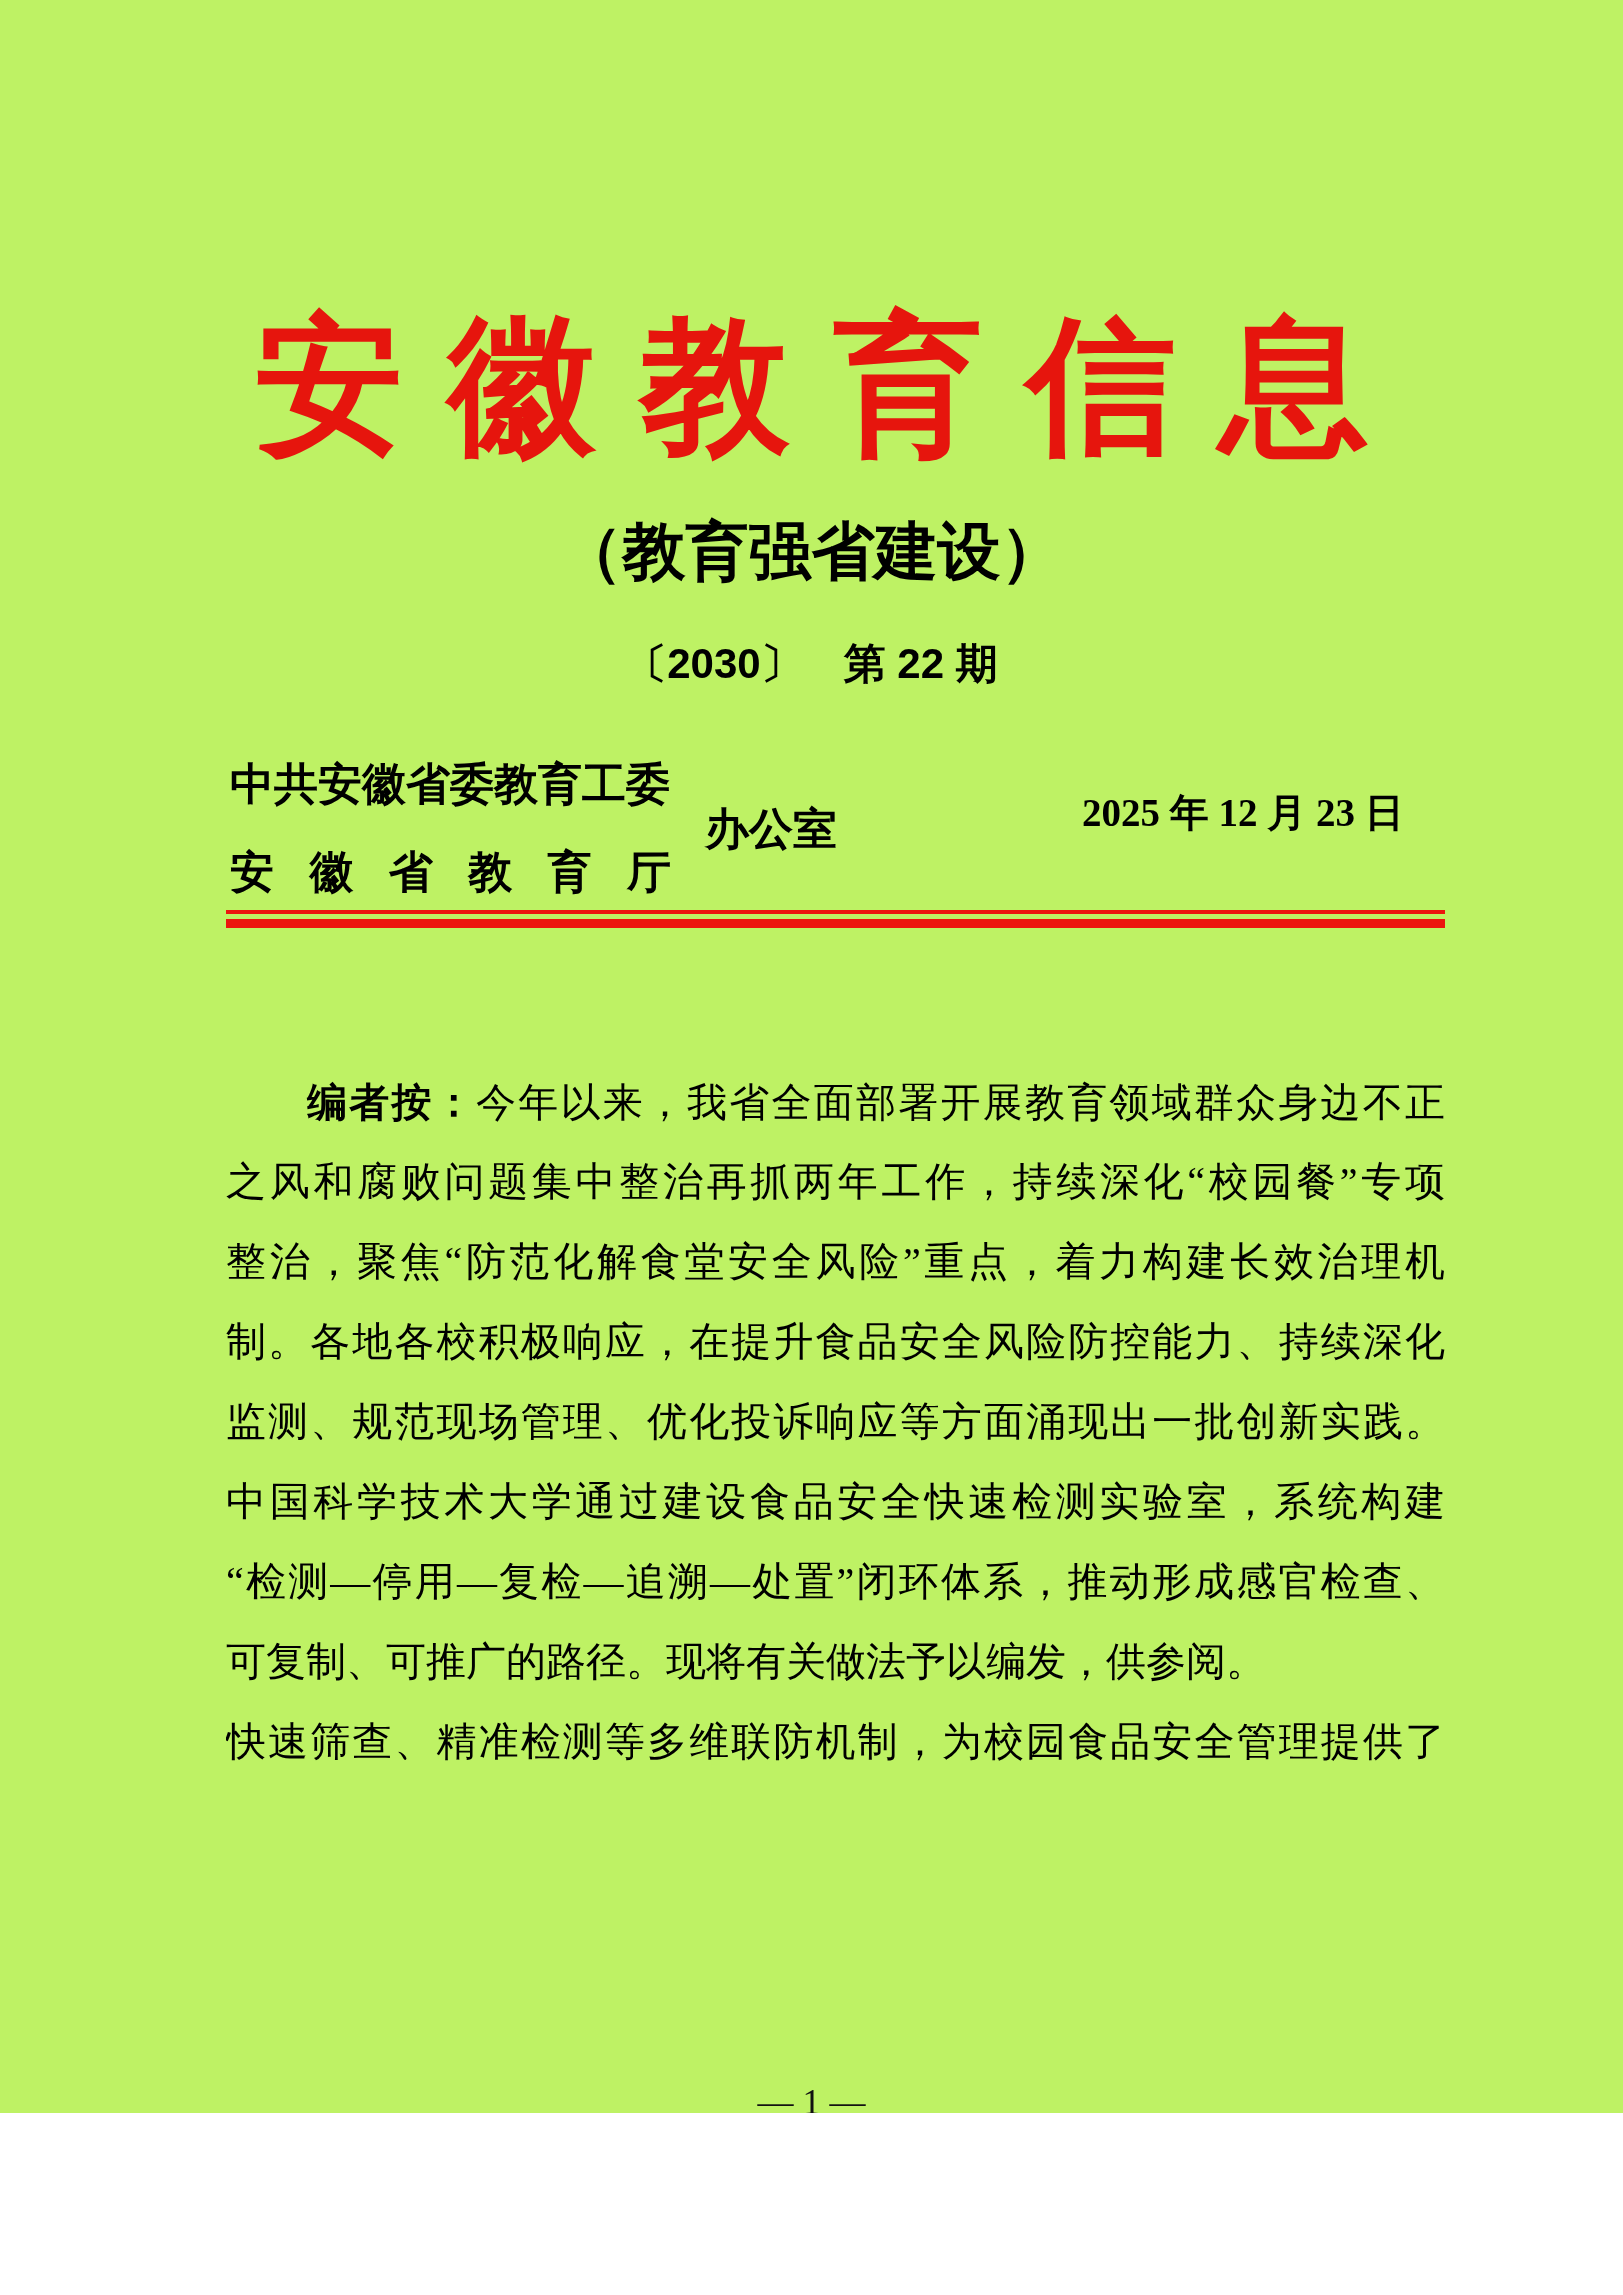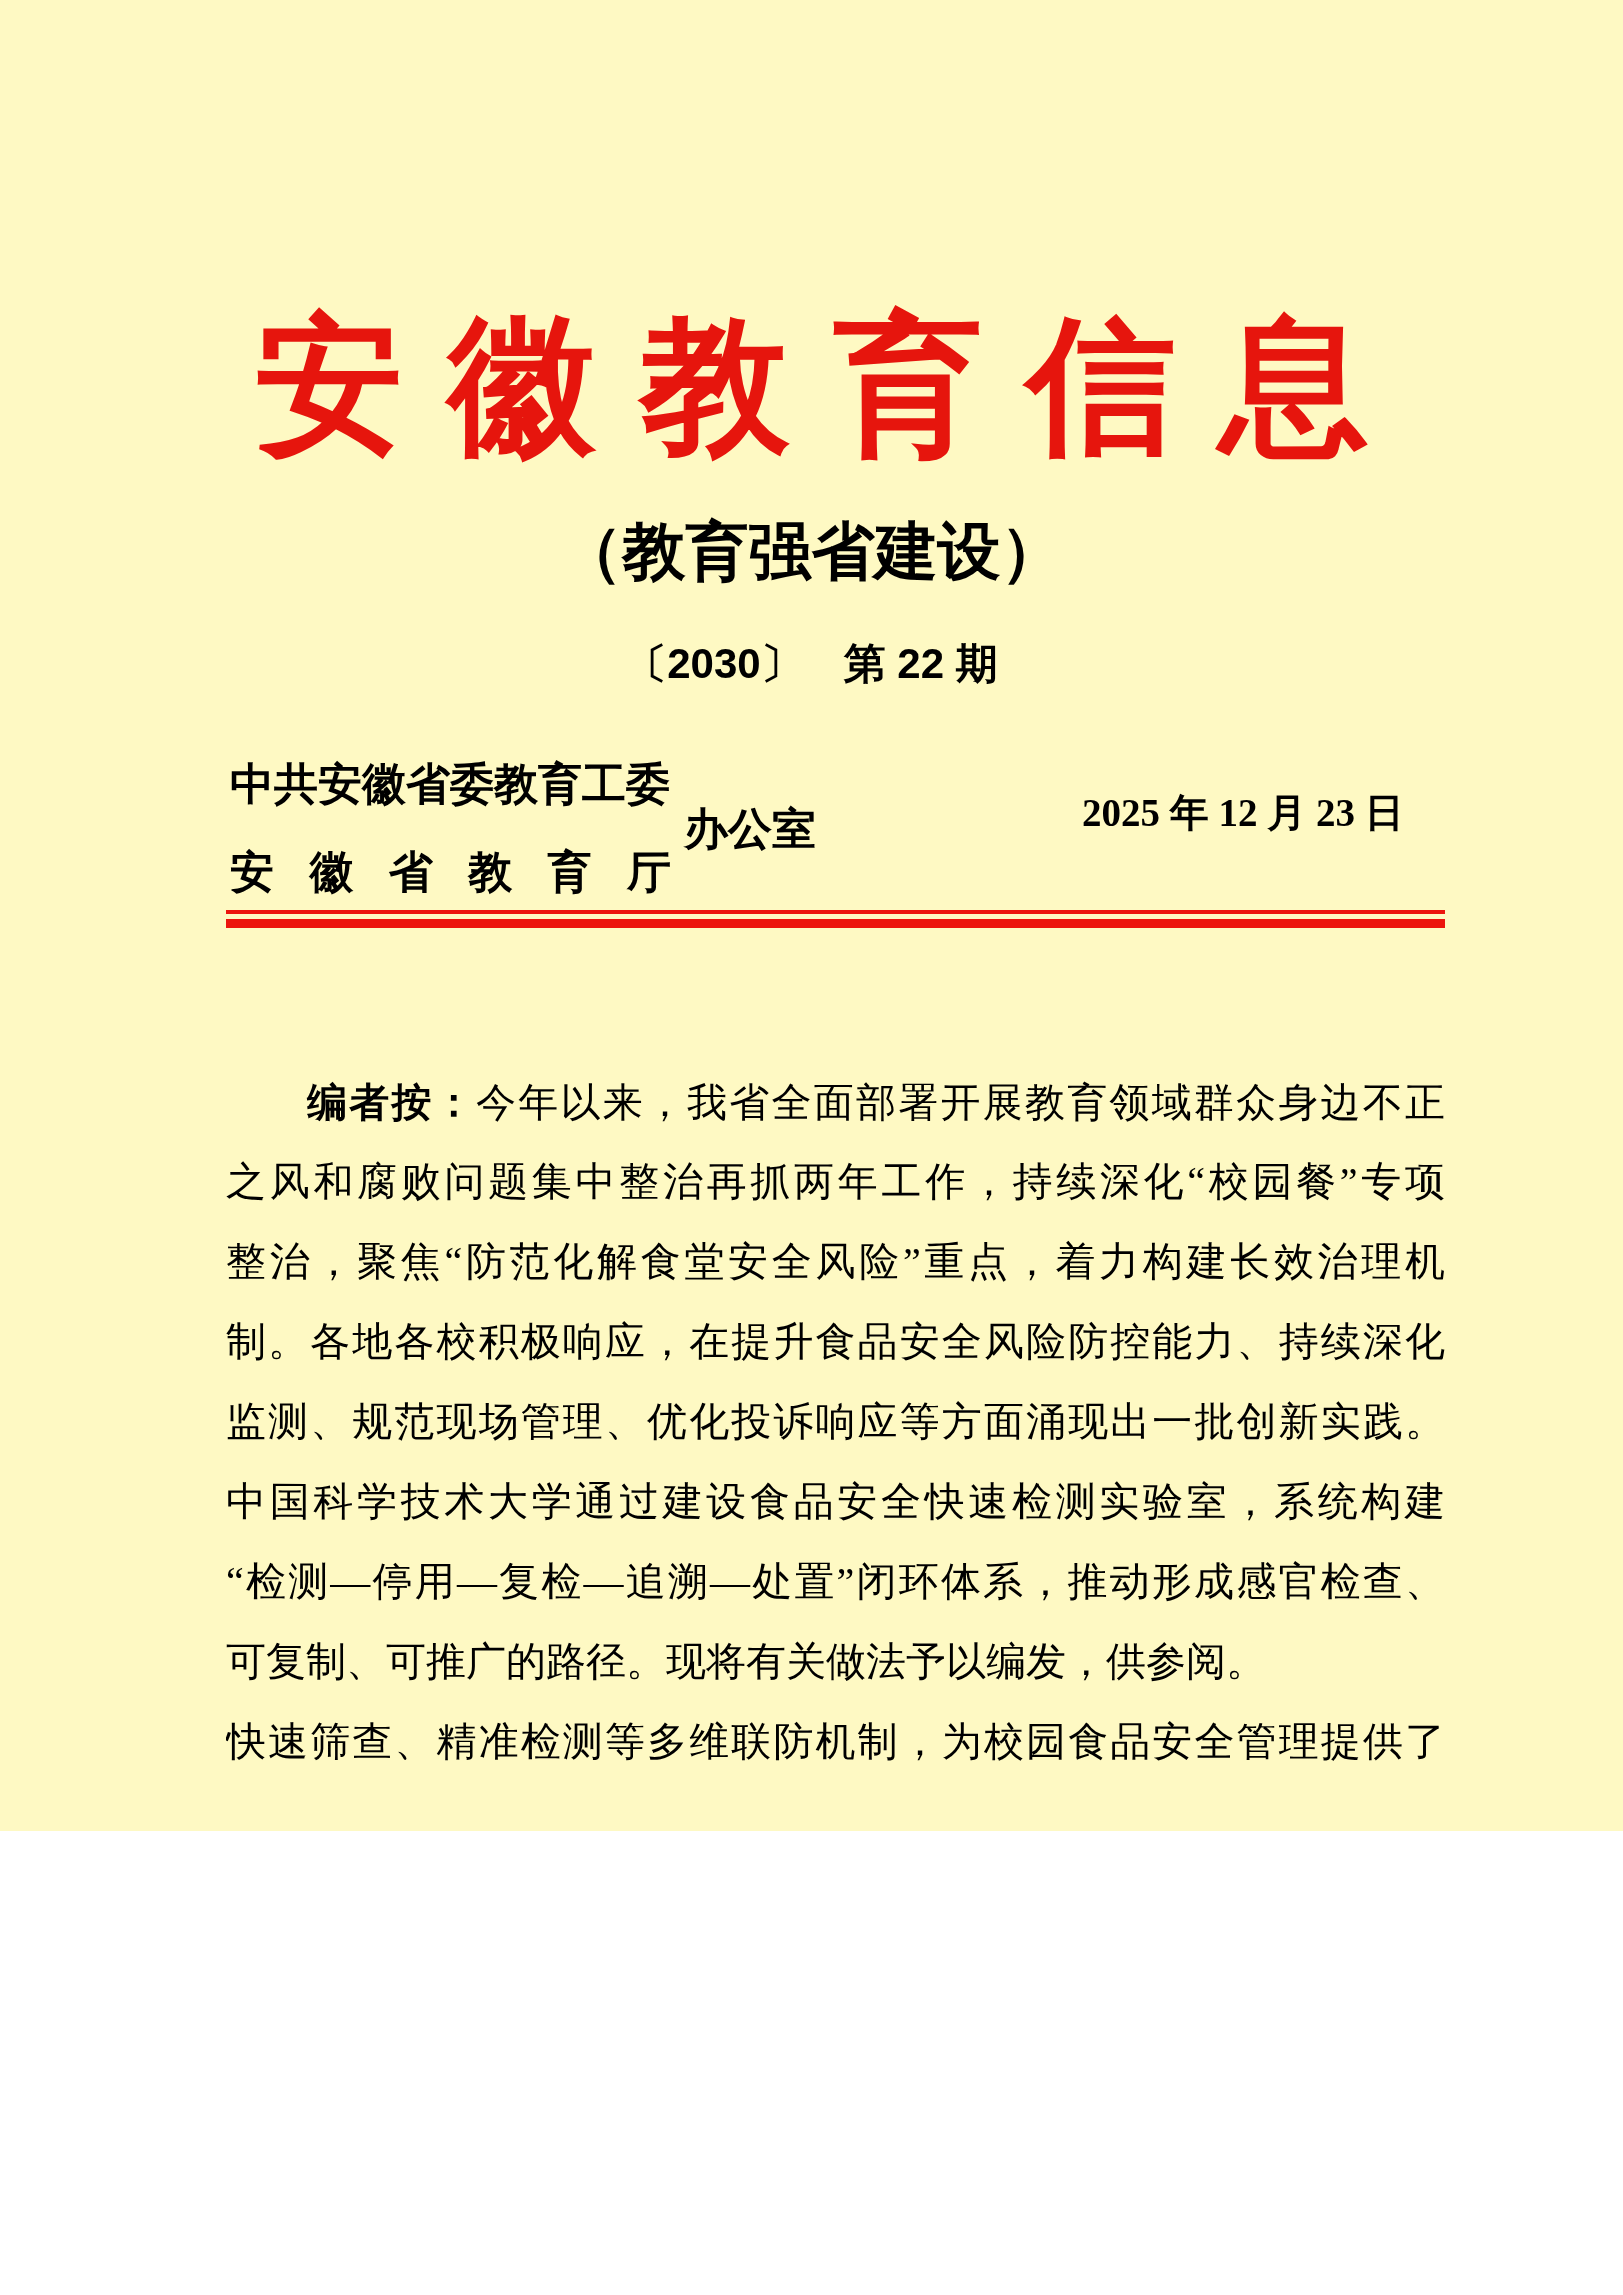--- a/index.html
+++ b/index.html
@@ -1,20 +1,20 @@
 <!DOCTYPE html>
 <html style="font-size:12.7px"><head>
 <meta charset="utf-8">
 <style>
   html, body { margin: 0; padding: 0; background: #ffffff; }
   .page {
     position: relative;
     width: 1623px;
-    height: 1831px;
-    background: #fef9c3;
+    height: 2113px;
+    background: #bef264;
     overflow: hidden;
     font-family: "Liberation Serif", serif;
     color: #000;
   }
 
   
   .masthead {
     position: absolute;
     top: 300px;
     left: 0;
@@ -76,21 +76,21 @@
   }
   .org-line2 {
     margin-top: 36px;
     line-height: 52px;
     text-align: justify;
     text-align-last: justify;
     -moz-text-align-last: justify;
   }
   .office {
     align-self: center;
-    margin-left: 13px;
+    margin-left: 34px;
     white-space: nowrap;
   }
   .date {
     position: absolute;
     top: 789px;
     left: 1082px;
     font-weight: 700;
     font-size: 39px;
     line-height: 48px;
     white-space: nowrap;

